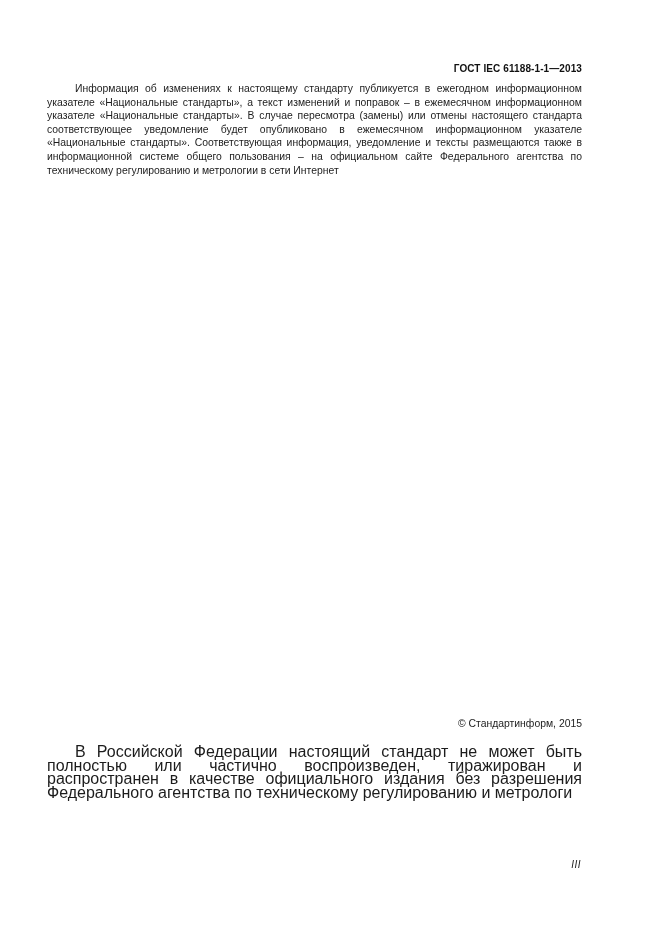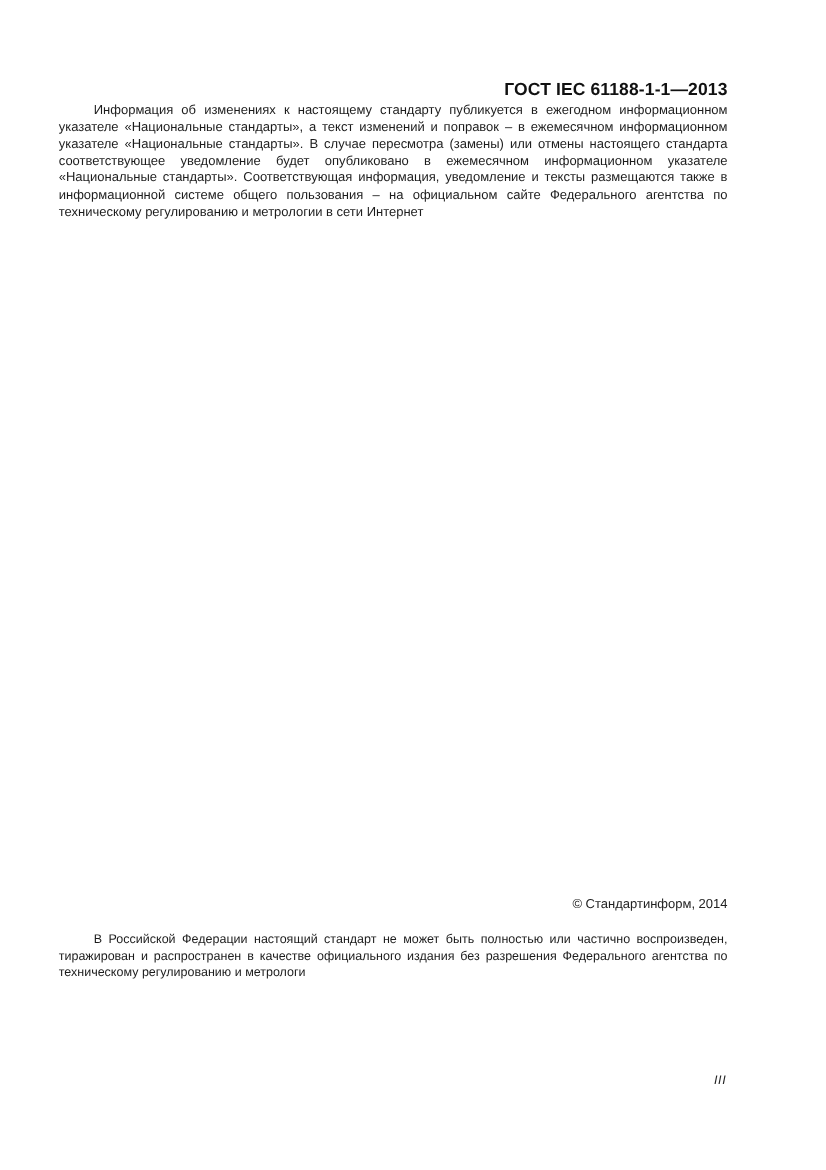--- a/index.html
+++ b/index.html
@@ -19,21 +19,21 @@
     position: absolute;
     left: 0; top: 0;
     width: 661px;
     height: 936px;
     background: #ffffff;
   }
   .doc-code {
     position: absolute;
     top: 63px;
     right: 79px;
-    font-size: 14px;
+    font-size: 10px;
     font-weight: bold;
     letter-spacing: 0.1px;
     color: #111;
   }
   .info-paragraph {
     position: absolute;
     left: 47px;
     top: 82px;
     width: 535px;
     font-size: 10.4px;
@@ -48,21 +48,21 @@
     top: 718px;
     right: 79px;
     font-size: 10.4px;
     color: #222;
   }
   .legal-paragraph {
     position: absolute;
     left: 47px;
     top: 745px;
     width: 535px;
-    font-size: 10px;
+    font-size: 16px;
     line-height: 13.7px;
     text-align: justify;
     text-indent: 28px;
     color: #1c1c1c;
     margin: 0;
   }
   .page-number {
     position: absolute;
     top: 859px;
     right: 80px;
@@ -73,18 +73,18 @@
   }
 </style>
 </head>
 <body>
 
 <div class="page">
   <div class="doc-code">ГОСТ IEC 61188-1-1—2013</div>
 
   <p class="info-paragraph">Информация об изменениях к настоящему стандарту публикуется в ежегодном информационном указателе «Национальные стандарты», а текст изменений и поправок – в ежемесячном информационном указателе «Национальные стандарты». В случае пересмотра (замены) или отмены настоящего стандарта соответствующее уведомление будет опубликовано в ежемесячном информационном указателе «Национальные стандарты». Соответствующая информация, уведомление и тексты размещаются также в информационной системе общего пользования – на официальном сайте Федерального агентства по техническому регулированию и метрологии в сети Интернет</p>
 
-  <div class="copyright">© Стандартинформ, 2014</div>
+  <div class="copyright">© Стандартинформ, 2015</div>
 
   <p class="legal-paragraph">В Российской Федерации настоящий стандарт не может быть полностью или частично воспроизведен, тиражирован и распространен в качестве официального издания без разрешения Федерального агентства по техническому регулированию и метрологи</p>
 
   <div class="page-number">III</div>
 </div>
 
 </body></html>

